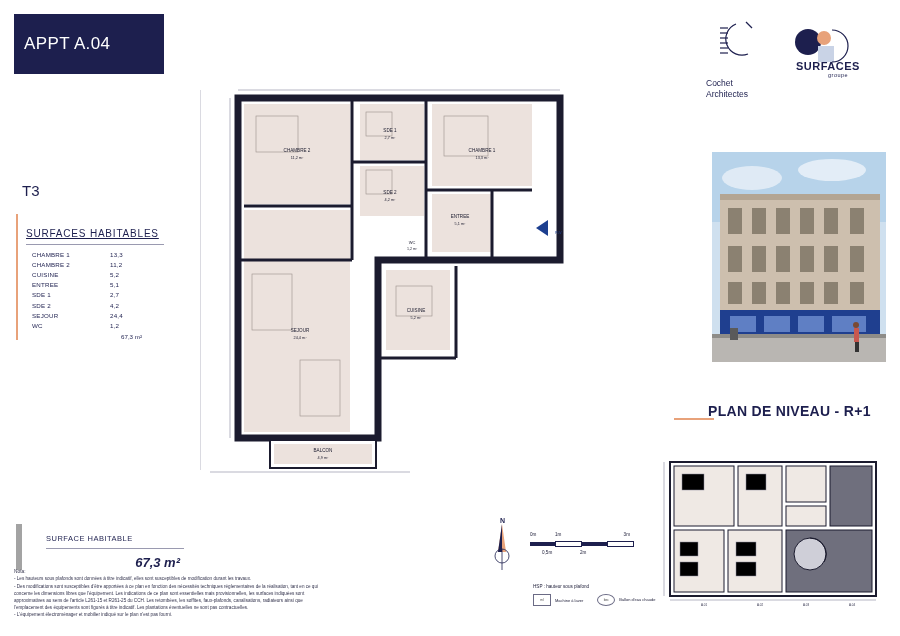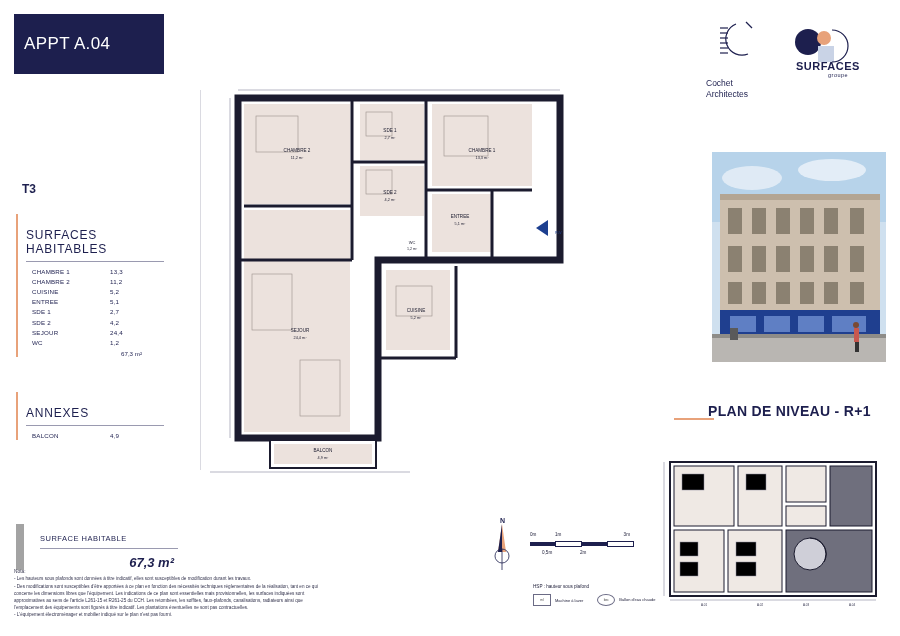--- a/index.html
+++ b/index.html
@@ -3,33 +3,33 @@
 <meta charset="utf-8">
 <style>
   html,body{margin:0;padding:0;}
   body{width:900px;height:636px;background:#ffffff;font-family:"Liberation Sans",sans-serif;color:#1b1b3a;overflow:hidden;position:relative;}
   .sheet{position:absolute;left:0;top:0;width:900px;height:636px;background:#fff;}
 
   
   .left-panel{position:absolute;left:14px;top:14px;width:160px;height:560px;}
   .title-box{position:absolute;left:0;top:0;width:150px;height:60px;background:#1d1f4e;color:#fff;display:flex;align-items:center;}
   .title-box span{font-size:17px;letter-spacing:.4px;padding-left:10px;}
-  .type-label{position:absolute;left:8px;top:168px;font-size:12px;font-weight:bold;color:#1d1f4e;}
+  .type-label{position:absolute;left:8px;top:168px;font-size:15px;font-weight:normal;color:#1d1f4e;}
 
   .surf-block{position:absolute;left:2px;top:200px;width:150px;border-left:2px solid #e8a27a;padding-left:8px;}
-  .surf-title{font-size:12px;letter-spacing:.8px;color:#1d1f4e;padding-top:14px;}
+  .surf-title{font-size:10px;letter-spacing:.8px;color:#1d1f4e;padding-top:14px;text-decoration:underline;}
   .surf-rule{height:1px;background:#9a9ab0;margin:5px 0 4px 0;width:138px;}
   .surf-row{display:flex;font-size:6.2px;color:#1d1f4e;padding:1.6px 0 1.6px 6px;letter-spacing:.2px;}
   .surf-row .nm{width:78px;}
   .surf-row .vl{width:36px;text-align:left;}
   .surf-total{font-size:6.2px;text-align:right;padding-right:34px;padding-top:2px;color:#1d1f4e;}
 
   .annex-block{position:absolute;left:2px;top:378px;width:150px;border-left:2px solid #e8a27a;padding-left:8px;}
 
-  .total-block{position:absolute;left:2px;top:510px;width:150px;border-left:8px solid #a3a3a3;padding-left:16px;}
+  .total-block{position:absolute;left:2px;top:510px;width:150px;border-left:6px solid #a3a3a3;padding-left:24px;}
   .total-label{font-size:7.5px;letter-spacing:.5px;color:#1d1f4e;padding-top:10px;}
   .total-rule{height:1px;background:#9a9ab0;margin:5px 0 6px 0;width:138px;}
   .total-value{font-size:13px;font-style:italic;font-weight:bold;text-align:right;padding-right:16px;color:#1d1f4e;}
 
   
   .notes{position:absolute;left:14px;top:568px;width:452px;font-size:4.6px;line-height:1.55;color:#33334d;}
   .notes .n-title{font-size:4.8px;}
 
   
   .plan-area{position:absolute;left:200px;top:60px;width:430px;height:420px;}
@@ -108,30 +108,20 @@
             <span class="vl">24,4</span>
           </div>
           <div class="surf-row">
             <span class="nm">WC</span>
             <span class="vl">1,2</span>
           </div>
         </div>
       <div class="surf-total">67,3 m²</div>
     </div>
 
-    <div class="annex-block">
-      <div class="surf-title">ANNEXES</div>
-      <div class="surf-rule"></div>
-      <div id="annex-rows">
-          <div class="surf-row">
-            <span class="nm">BALCON</span>
-            <span class="vl">4,9</span>
-          </div>
-        </div>
-    </div>
 
     <div class="total-block">
       <div class="total-label">SURFACE HABITABLE</div>
       <div class="total-rule"></div>
       <div class="total-value">67,3 m²</div>
     </div>
   </div>
 
   <div class="notes">
     <div class="n-title">Nota:</div>

